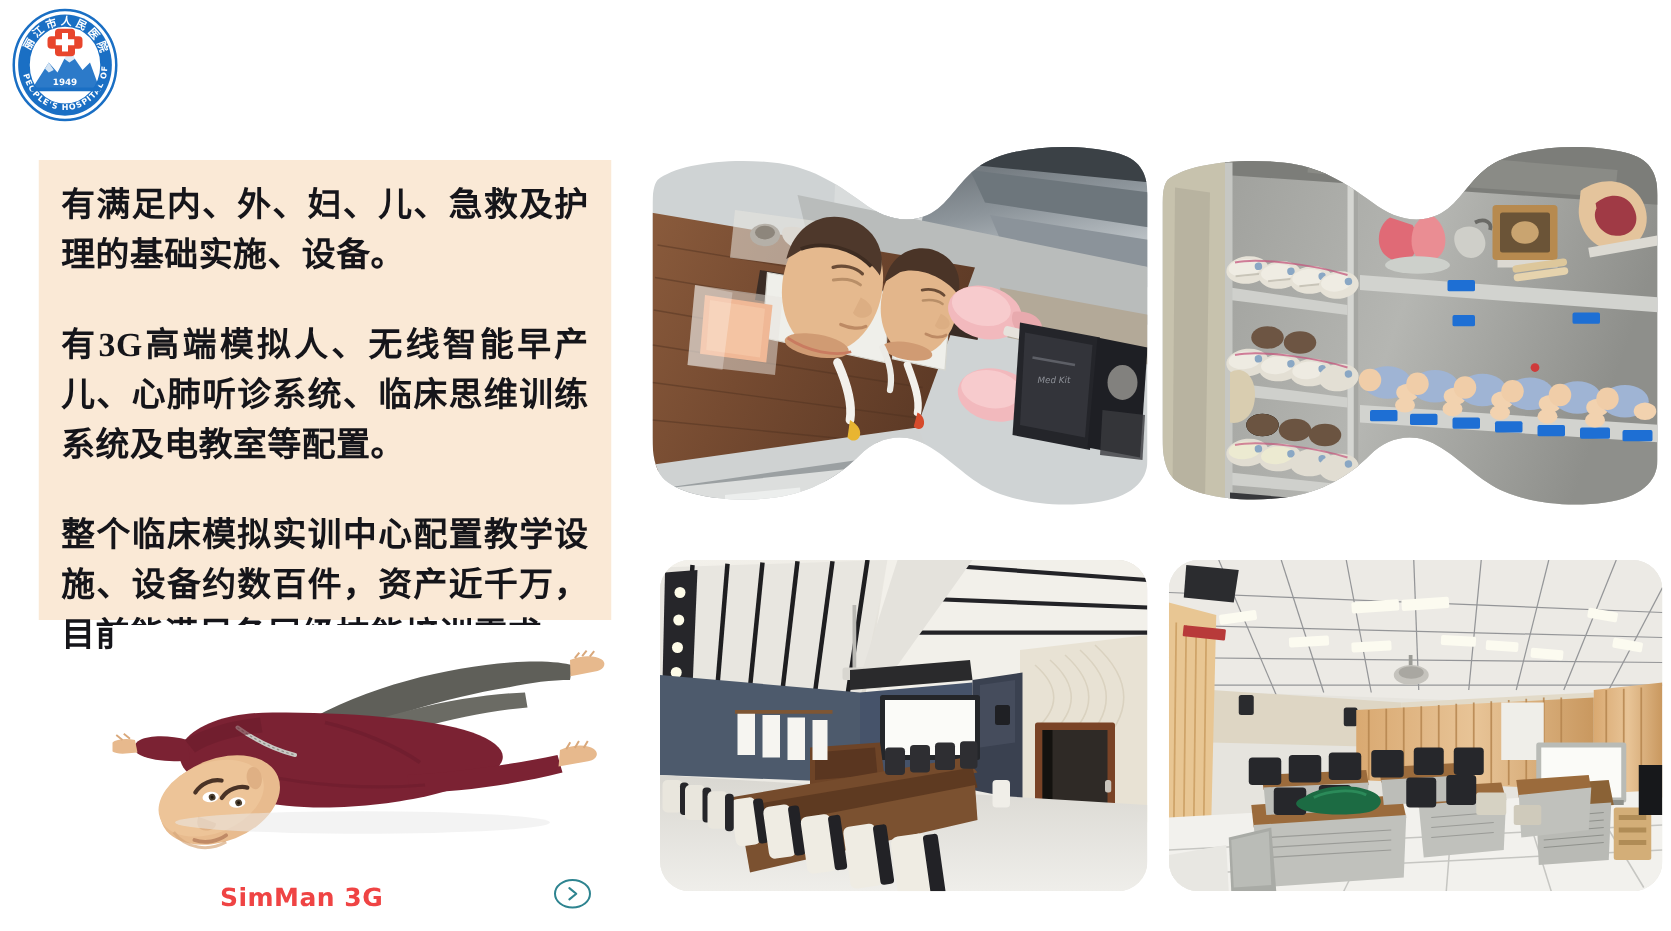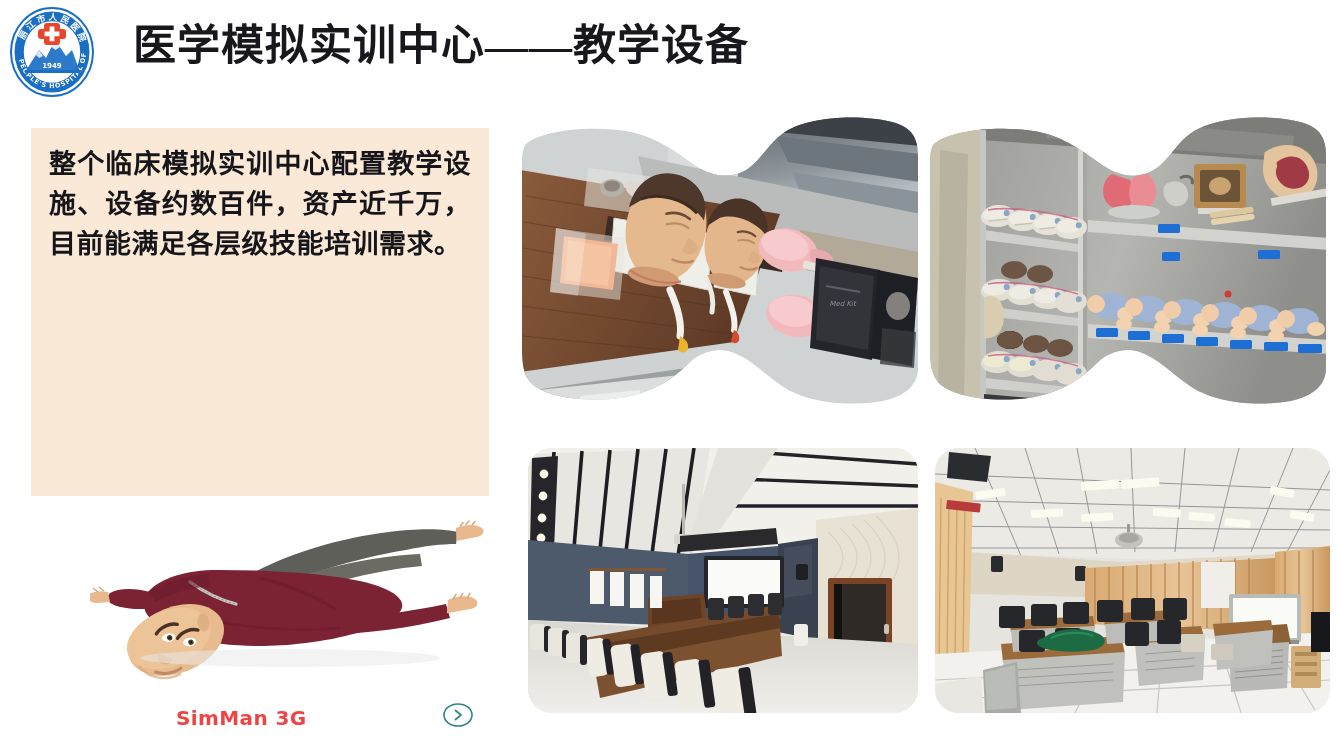--- a/index.html
+++ b/index.html
@@ -102,24 +102,25 @@
 
         <g transform="translate(44,28)">
           <path d="M-5,-11 h10 a3,3 0 0 1 3,3 v3 h3 a3,3 0 0 1 3,3 v4 a3,3 0 0 1 -3,3 h-3 v3 a3,3 0 0 1 -3,3 h-10 a3,3 0 0 1 -3,-3 v-3 h-3 a3,3 0 0 1 -3,-3 v-4 a3,3 0 0 1 3,-3 h3 v-3 a3,3 0 0 1 3,-3 z" fill="#e8452c"></path>
           <path d="M-2.4,-7.6 h4.8 v5 h5 v4.8 h-5 v5 h-4.8 v-5 h-5 v-4.8 h5 z" fill="#ffffff"></path>
         </g>
 
         <text x="44" y="62" text-anchor="middle" font-size="7" font-weight="bold" font-family="'DejaVu Sans','Liberation Sans',sans-serif" fill="#ffffff">1949</text>
       </svg>
     </div>
 
-    <div class="slide-title">医学模拟实训中心——教学设备</div>
   </div>
 
   <div class="text-panel">
+    <p class="para">有满足内、外、妇、儿、急救及护理的基础实施、设备。</p>
+    <p class="para">有3G高端模拟人、无线智能早产儿、心肺听诊系统、临床思维训练系统及电教室等配置。</p>
     <p class="para">整个临床模拟实训中心配置教学设施、设备约数百件，资产近千万，目前能满足各层级技能培训需求。</p>
   </div>
 
   <div class="product-block">
 
     <div class="manikin">
       <svg width="430" height="190" viewBox="0 0 430 190">
         <rect x="0" y="0" width="430" height="190" fill="#ffffff"></rect>
 
         <path d="M150,80 C205,48 268,34 318,30 C344,28 360,30 368,32 L366,44 C352,44 334,46 316,50 C266,58 208,76 168,96 Z" fill="#5f5f59"></path>

